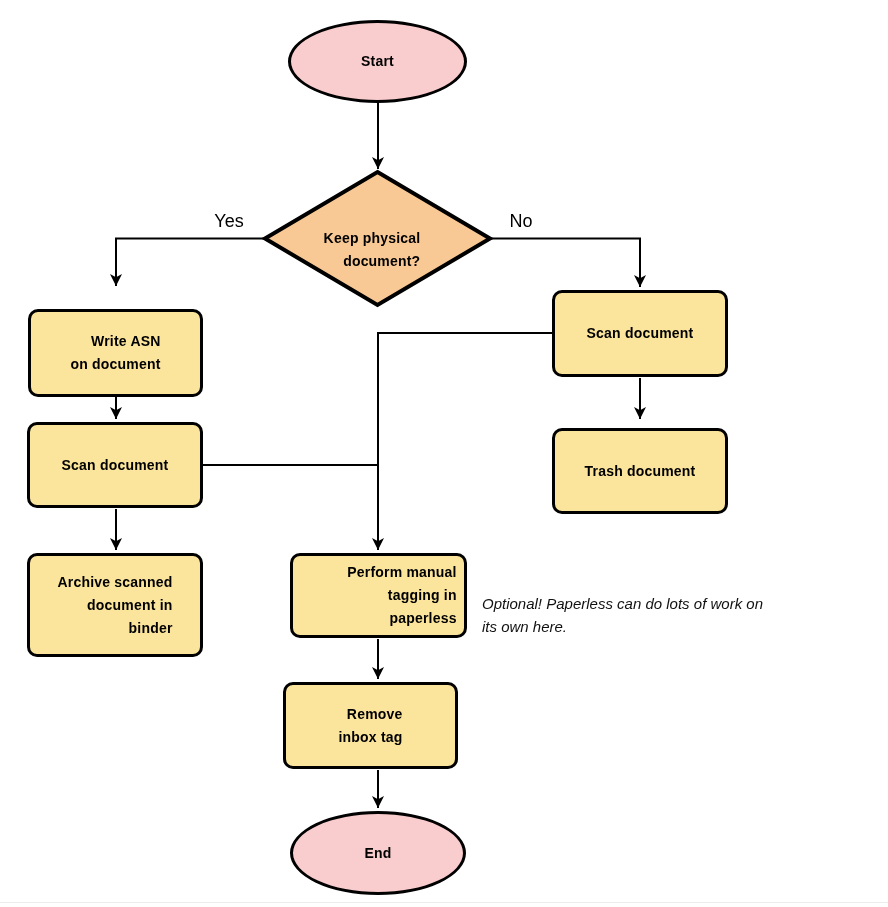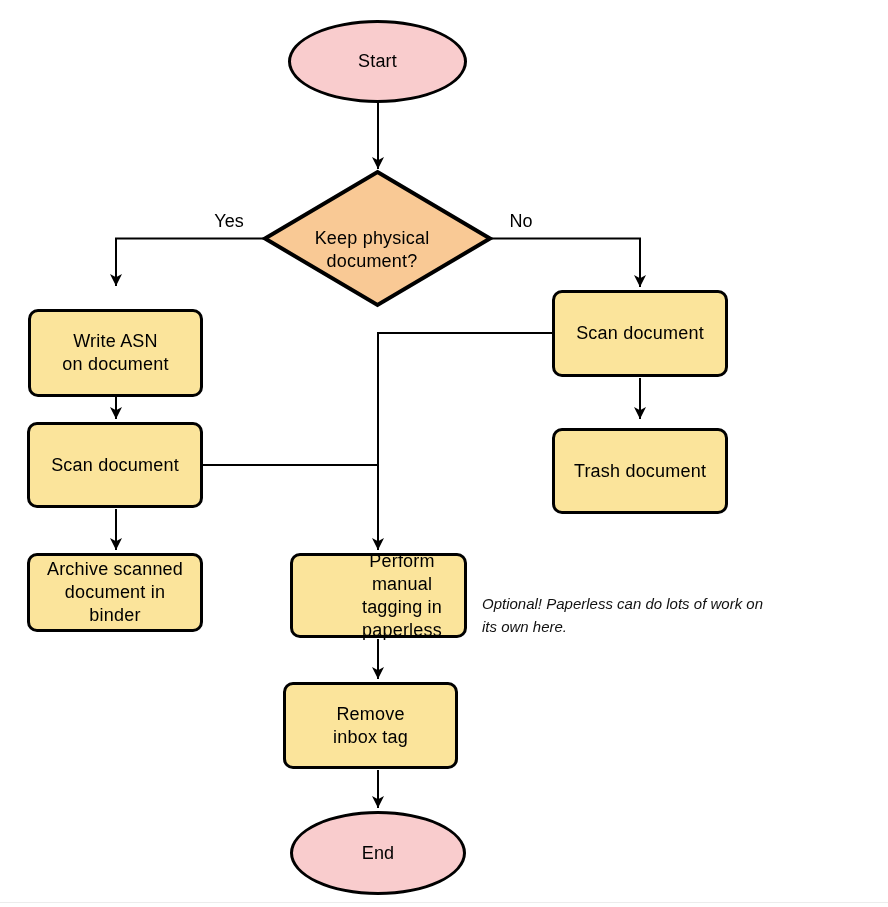--- a/index.html
+++ b/index.html
@@ -24,26 +24,27 @@
     stroke: var(--stroke, #000000);
     stroke-width: 2;
     fill: none;
   }
   .node {
     position: absolute;
     box-sizing: border-box;
     display: flex;
     align-items: center;
     justify-content: center;
-    text-align: center;
+    text-align: right;
     white-space: pre-line;
-    font-size: 18px;
+    font-size: 14px;
     line-height: 23px;
     letter-spacing: 0.2px;
     color: #000000;
+    font-weight: bold;
   }
   .rect {
     background: var(--process-fill, #FBE49B);
     border: 3px solid var(--stroke, #000000);
     border-radius: 10px;
   }
   .terminator {
     background: var(--terminator-fill, #F9CCCD);
     border: 3.5px solid var(--stroke, #000000);
     border-radius: 50%;
@@ -117,21 +118,21 @@
 
   <div class="edge-label" style="left:199px; top:211px;">Yes</div>
 
   <div class="edge-label" style="left:491px; top:211px;">No</div>
 
   <div class="node rect" style="left:28px; top:289px; width:175px; height:88px;margin-top:20px;">Write ASN
 on document</div>
 
   <div class="node rect" style="left:27px; top:422px; width:176px; height:86px;">Scan document</div>
 
-  <div class="node rect" style="left:27px; top:553px; width:176px; height:79px;">Archive scanned
+  <div class="node rect" style="left:27px; top:553px; width:176px; height:104px;">Archive scanned
 document in
 binder</div>
 
   <div class="node rect" style="left:552px; top:290px; width:176px; height:87px;">Scan document</div>
 
   <div class="node rect" style="left:552px; top:428px; width:176px; height:86px;">Trash document</div>
 
   <div class="node rect" style="left:290px; top:553px; width:177px; height:85px;padding-left:47px;">Perform manual
 tagging in
 paperless</div>

